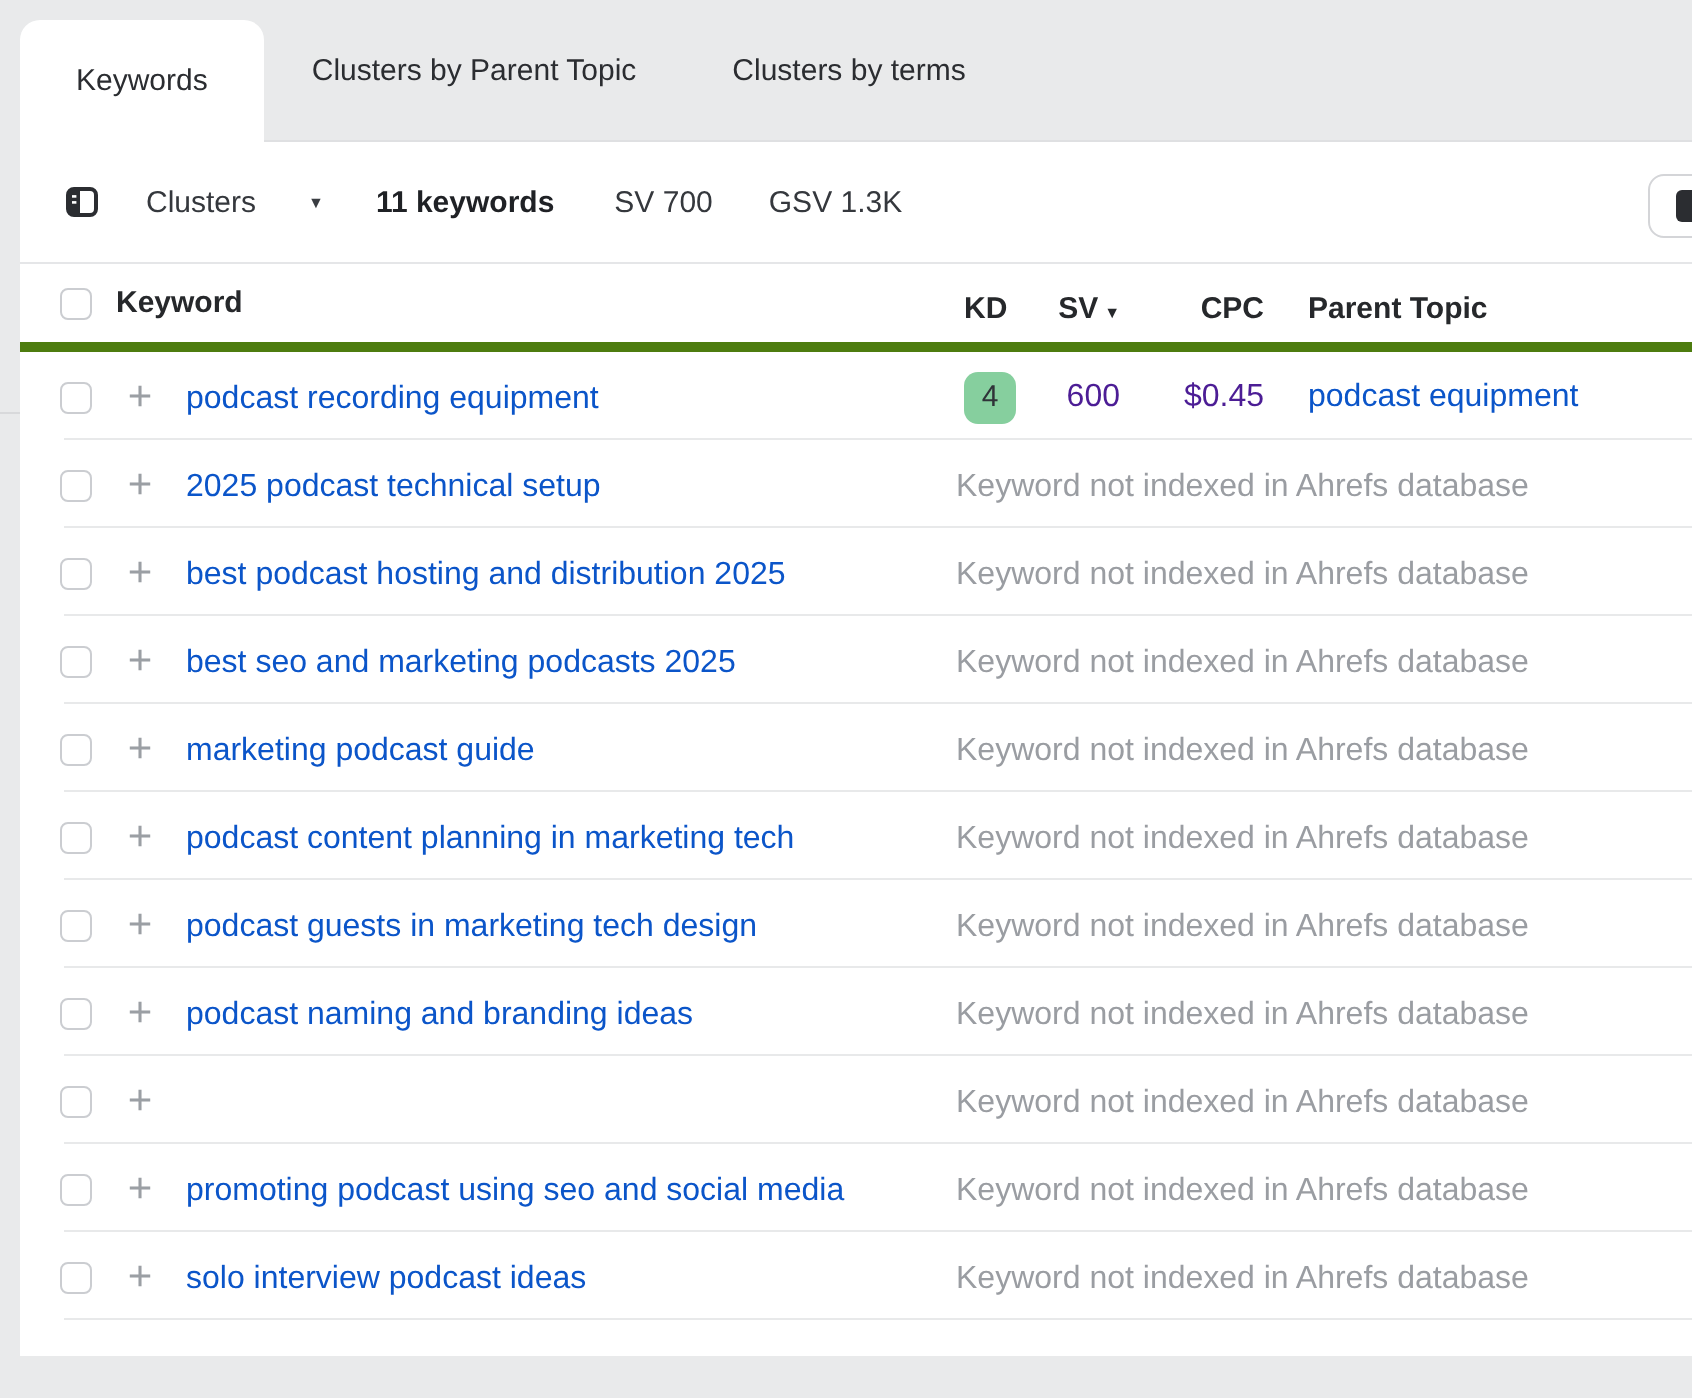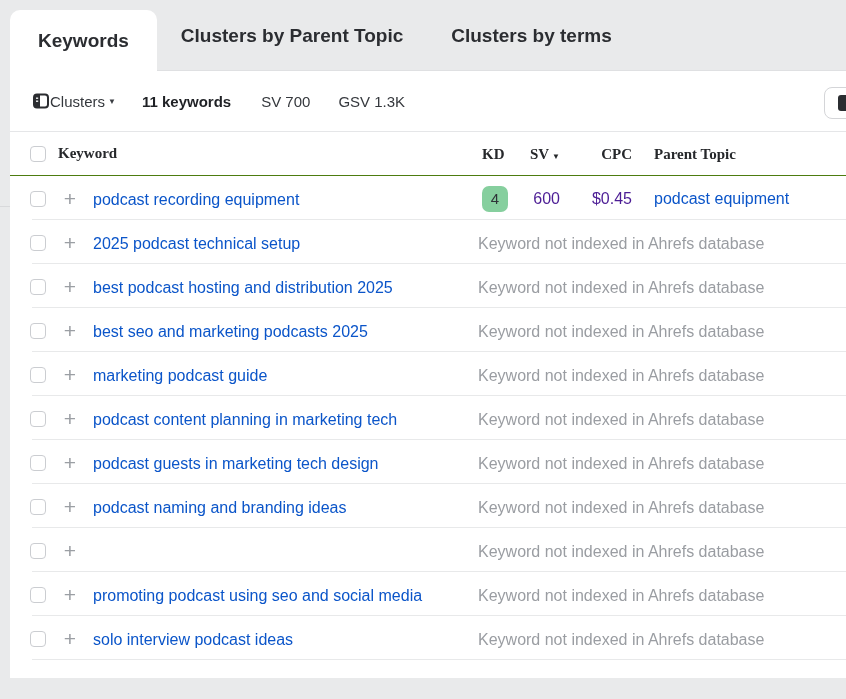--- a/index.html
+++ b/index.html
@@ -18,21 +18,21 @@
     --dark:#26282c;
   }
   
   .tabbar {
     position:absolute; left:0; top:0; right:0; height:71px;
     display:flex; align-items:stretch; padding-left:10px;
   }
   .tab {
     display:flex; align-items:center;
     padding:0 24px;
-    font-size:19px; font-weight:bold; color:#2b2d31;
+    font-size:15px; font-weight:normal; color:#2b2d31;
     cursor:pointer; white-space:nowrap; z-index:2;
   }
   .tab.active {
     background:#ffffff;
     border-radius:10px 10px 0 0;
     margin-top:10px;
     padding:0 28px;
   }
   
   .panel {
@@ -46,35 +46,35 @@
     position:absolute; left:0; top:206px; width:10px; height:1px;
     background:#d8d9db; z-index:0;
   }
   
   .toolbar {
     position:relative;
     height:61px; border-bottom:1px solid #e5e6e8;
     display:flex; align-items:center; padding-left:23px;
     font-size:15px; color:#35383d;
   }
-  .clusters-btn { display:flex; align-items:center; gap:1px; cursor:pointer; }
+  .clusters-btn { display:flex; align-items:center; gap:24px; cursor:pointer; }
   .caret { font-size:8px; color:#3a3d42; margin-left:2px; }
   .kw-count { font-weight:bold; color:#1f2125; margin-left:26px;text-align:center; }
   .sv-total { margin-left:30px; }
   .gsv-total { margin-left:28px; }
   .side-btn {
     position:absolute; left:814px; top:16px; width:44px; height:32px;
     background:#fff; border:1px solid #d4d5d8; border-radius:8px;
     display:flex; align-items:center; padding-left:12px; cursor:pointer;
   }
   
   .thead {
-    position:relative; height:44px; border-bottom:1px solid #4d7c0f;
+    position:relative; height:44px; border-bottom:5px solid #4d7c0f;
     display:flex; align-items:center;
-    font-size:15px; font-weight:bold; color:#26282b;font-family:Liberation Serif, serif;
+    font-size:15px; font-weight:bold; color:#26282b;
   }
   .th-cb { margin-left:20px; }
   .th-keyword { margin-left:12px; }
   .checkbox {
     width:16px; height:16px; border:1px solid #cbcdd1; border-radius:4px;
     background:#fff; flex:0 0 auto; cursor:pointer;
   }
   .metrics-abs { position:absolute; left:468px; display:flex; align-items:center; }
   .thead .metrics-abs { top:11px; height:22px; }
   .col-kd  { width:46px; padding-left:4px; }

